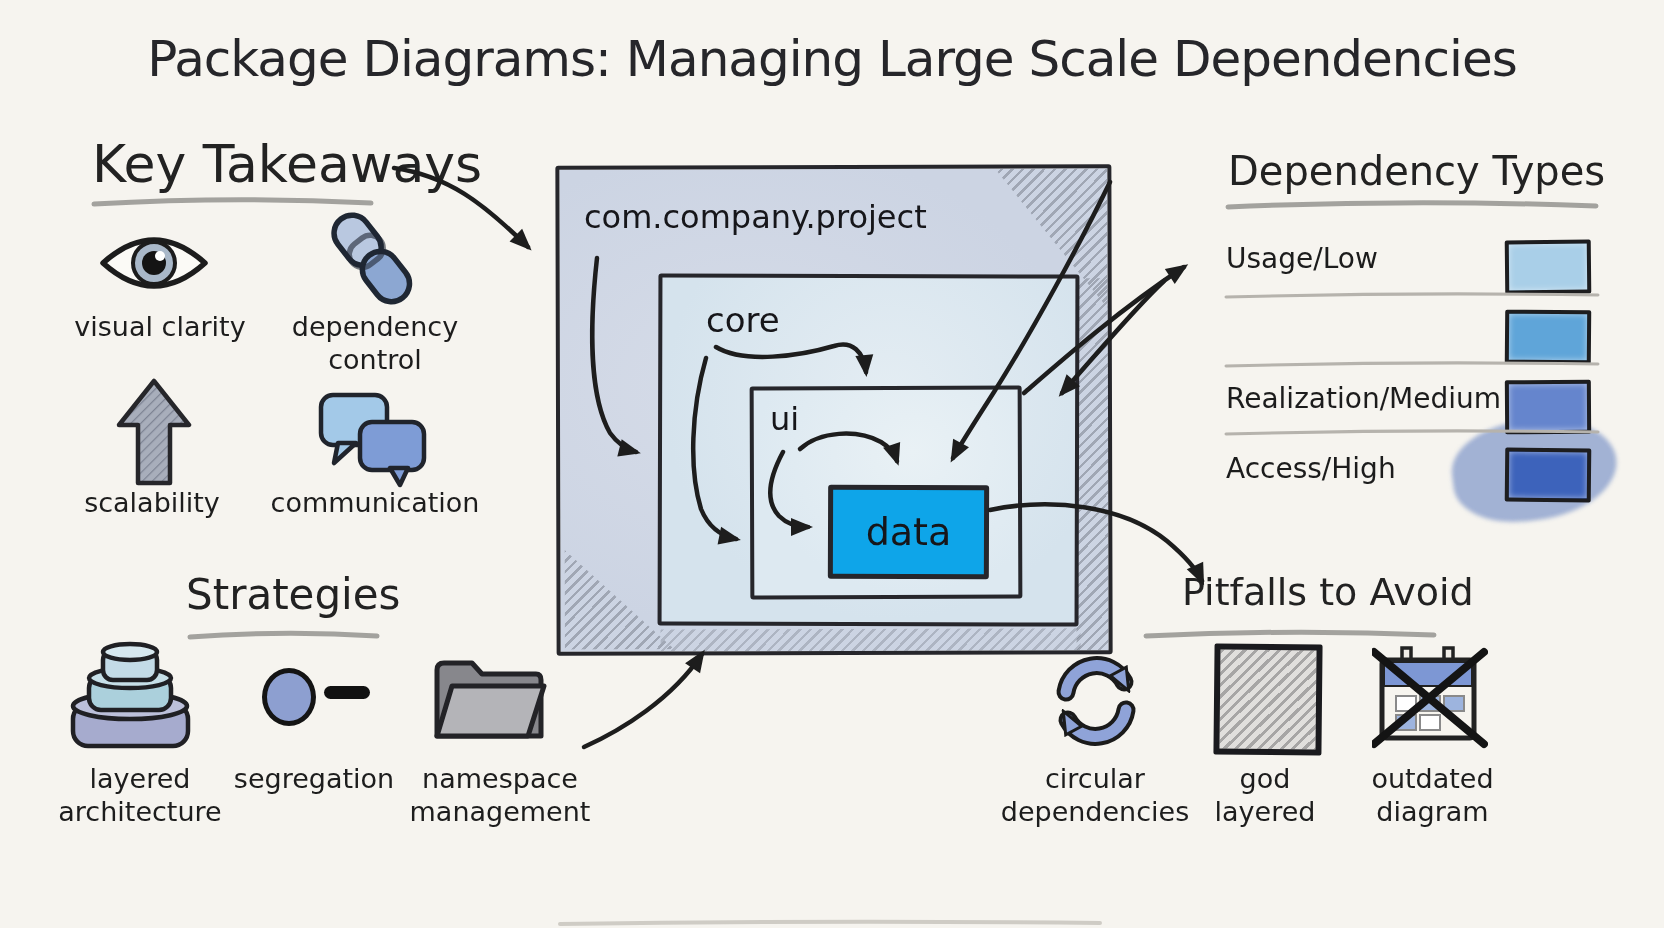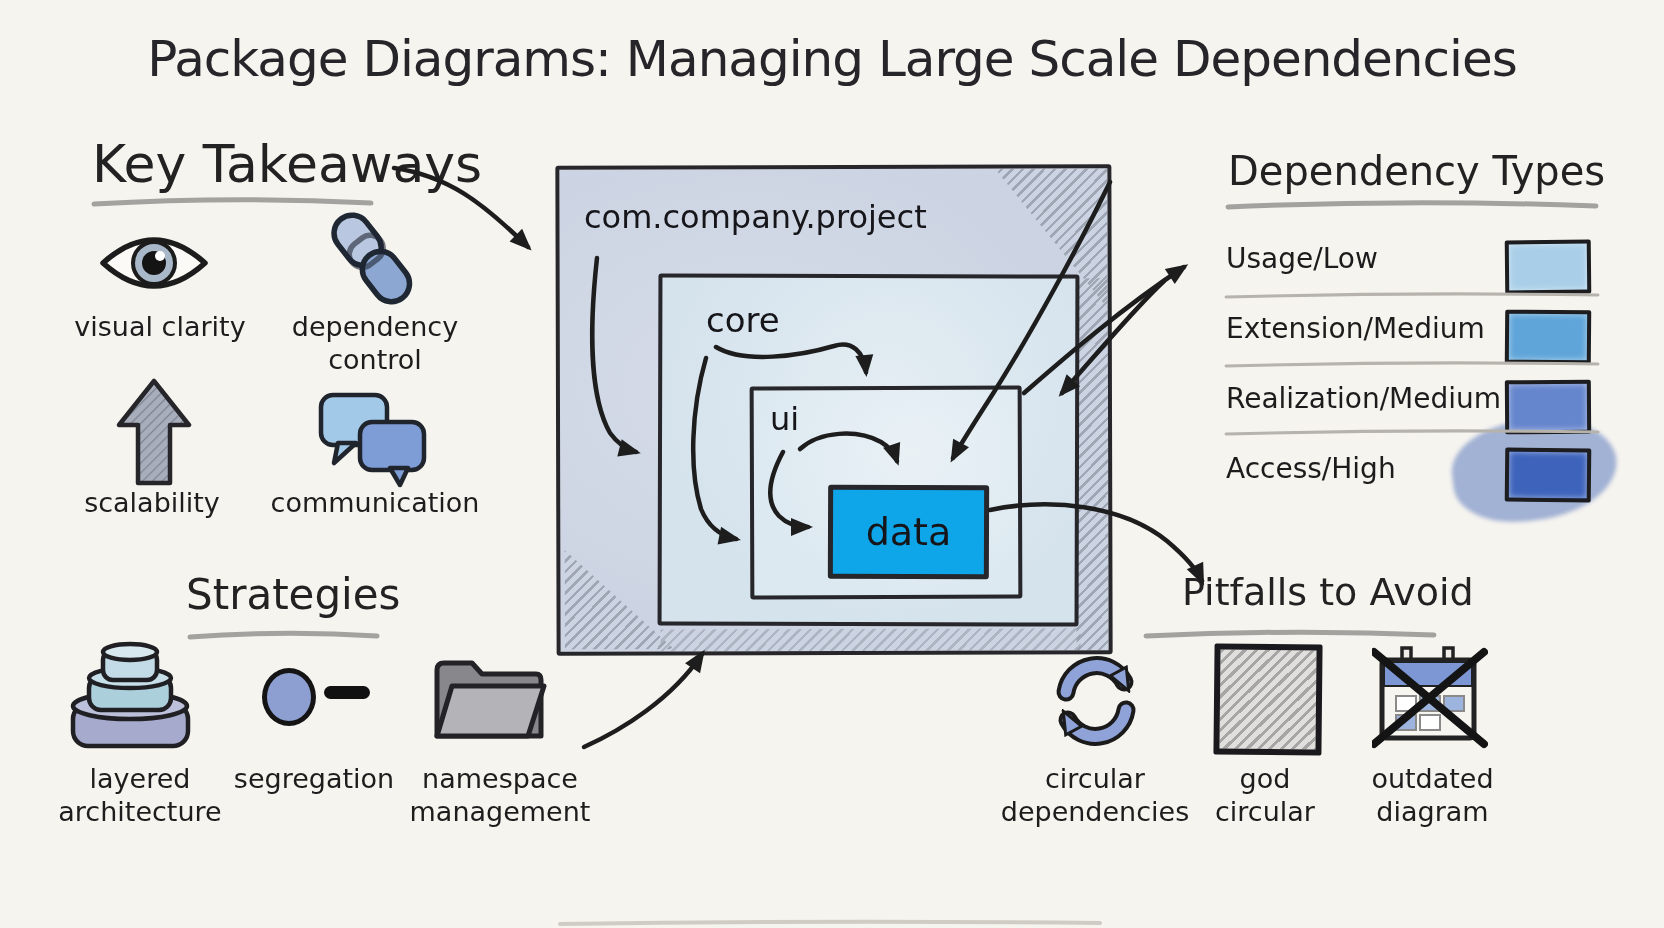--- a/index.html
+++ b/index.html
@@ -94,21 +94,20 @@
   </svg>
   <div class="abs caption" style="left:245px;top:486px;width:260px;">communication</div>
 
   <div class="abs heading" style="left:1228px;top:148px;font-size:40px;">Dependency Types</div>
 
   <div class="abs blob" style="left:1452px;top:420px;width:165px;height:100px;border-radius:48% 52% 55% 45%;transform:rotate(-7deg);"></div>
 
   <div class="abs legend-label" style="left:1226px;top:242px;">Usage/Low</div>
   <div class="abs swatch" style="left: 1505px; top: 240px; transform: rotate(-0.6deg); background: rgb(169, 207, 232);"></div>
 
-  <div class="abs legend-label" style="left:1226px;top:312px;">Extension/Medium</div>
   <div class="abs swatch" style="left: 1505px; top: 310px; transform: rotate(0.5deg); background: rgb(95, 165, 217);"></div>
 
   <div class="abs legend-label" style="left:1226px;top:382px;">Realization/Medium</div>
   <div class="abs swatch" style="left: 1505px; top: 380px; transform: rotate(-0.4deg); background: rgb(101, 133, 205);"></div>
 
   <div class="abs legend-label" style="left:1226px;top:452px;">Access/High</div>
   <div class="abs swatch" style="left: 1505px; top: 448px; transform: rotate(0.6deg); background: rgb(61, 99, 187);"></div>
 
   <div class="abs heading" style="left:186px;top:570px;font-size:42px;">Strategies</div>
 
@@ -144,21 +143,21 @@
       </marker>
     </defs>
     <path d="M 26 48 A 31 31 0 0 1 84 38" fill="none" stroke="#1b1b1b" stroke-width="19" stroke-linecap="round"></path>
     <path d="M 26 48 A 31 31 0 0 1 84 38" fill="none" stroke="#8fa3d8" stroke-width="11" stroke-linecap="round" marker-end="url(#ahb)"></path>
     <path d="M 86 66 A 31 31 0 0 1 28 76" fill="none" stroke="#1b1b1b" stroke-width="19" stroke-linecap="round"></path>
     <path d="M 86 66 A 31 31 0 0 1 28 76" fill="none" stroke="#8fa3d8" stroke-width="11" stroke-linecap="round" marker-end="url(#ahb)"></path>
   </svg>
   <div class="abs caption" style="left:990px;top:762px;width:210px;">circular dependencies</div>
 
   <div class="abs hatch-gray" style="left:1214px;top:644px;width:96px;height:99px;border:6px solid #1a1a1e;border-radius:2px;transform:rotate(0.6deg);"></div>
-  <div class="abs caption" style="left:1195px;top:762px;width:140px;">god circular</div>
+  <div class="abs caption" style="left:1195px;top:762px;width:140px;">god layered</div>
 
   <svg class="abs" style="left:1372px;top:644px;" width="116" height="106" viewBox="0 0 116 106">
     <rect x="30" y="4" width="9" height="18" fill="#f1eee8" stroke="#222" stroke-width="3.5"></rect>
     <rect x="72" y="4" width="9" height="18" fill="#f1eee8" stroke="#222" stroke-width="3.5"></rect>
     <rect x="10" y="16" width="92" height="78" rx="4" fill="#f7f5ef" stroke="#222" stroke-width="5"></rect>
     <rect x="12" y="18" width="88" height="24" fill="#7d97d4" stroke="#222" stroke-width="2"></rect>
     <rect x="24" y="52" width="20" height="15" fill="#ffffff" stroke="#8a8a8a" stroke-width="2"></rect>
     <rect x="48" y="52" width="20" height="15" fill="#9db4de" stroke="#8a8a8a" stroke-width="2"></rect>
     <rect x="72" y="52" width="20" height="15" fill="#9db4de" stroke="#8a8a8a" stroke-width="2"></rect>
     <rect x="24" y="71" width="20" height="15" fill="#9db4de" stroke="#8a8a8a" stroke-width="2"></rect>

